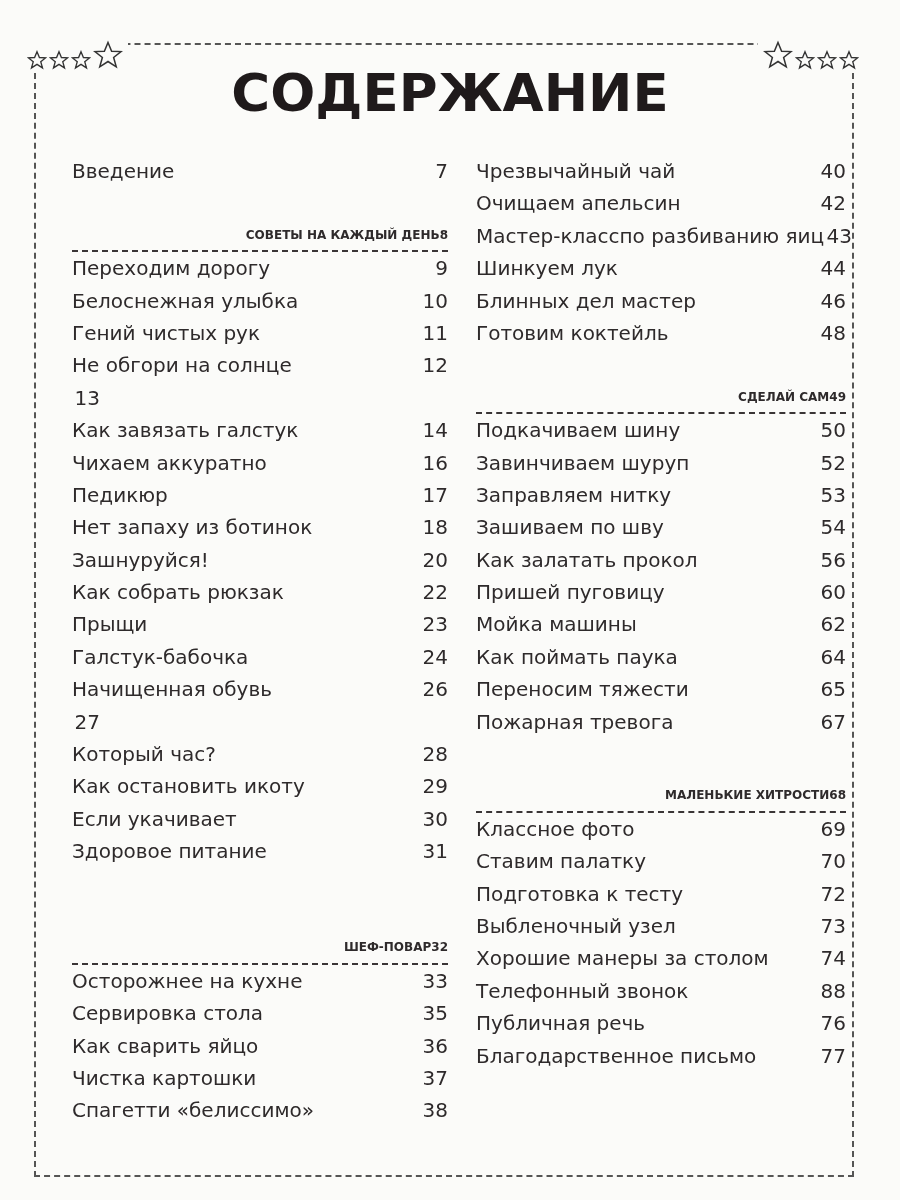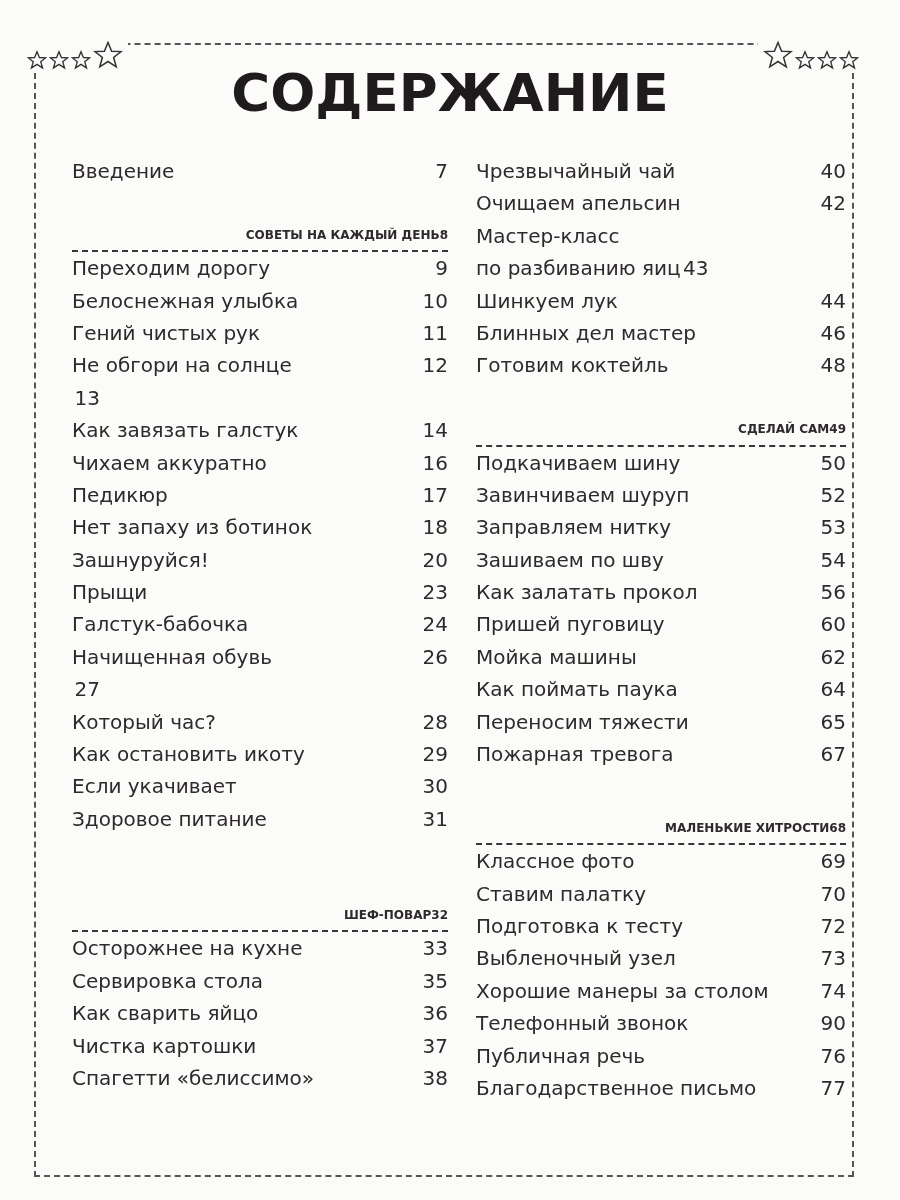--- a/index.html
+++ b/index.html
@@ -54,21 +54,21 @@
   .col.right { left: 476px; width: 370px; }
   .row {
     display: flex; justify-content: space-between; align-items: baseline;
     font-size: 20px;
     height: 32.4px;
     line-height: 32.4px;
     white-space: nowrap;
   }
   .row .label { color: #2e2a2b; }
   .row .page { color: #2e2a2b; min-width: 28px; text-align: right; }
-  .row.multi { height: auto; flex-direction: column; align-items: flex-start; }
+  .row.multi { height: auto; flex-direction: row; align-items: center; }
   .row.multi .line1 { height: 32.4px; line-height: 32.4px; }
   .row.multi .line2 { display: flex; justify-content: space-between; height: 32.4px; line-height: 32.4px; }
   .section-head {
     display: flex; justify-content: flex-end; align-items: baseline;
     font-weight: bold;
     font-size: 12px;
     height: 32.4px; line-height: 30px;
     border-bottom: 2px dashed #3a3536;
     box-sizing: border-box;
     margin-bottom: 0;
@@ -174,20 +174,24 @@
       </div>
       <div class="row">
         <span class="label">Нет запаху из ботинок</span>
         <span class="page">18</span>
       </div>
       <div class="row">
         <span class="label">Зашнуруйся!</span>
         <span class="page">20</span>
       </div>
       <div class="row">
+        <span class="label">Как собрать рюкзак</span>
+        <span class="page">22</span>
+      </div>
+      <div class="row">
         <span class="label">Прыщи</span>
         <span class="page">23</span>
       </div>
       <div class="row">
         <span class="label">Галстук-бабочка</span>
         <span class="page">24</span>
       </div>
       <div class="row">
         <span class="label">Начищенная обувь</span>
         <span class="page">26</span>
@@ -347,21 +351,21 @@
       <div class="row">
         <span class="label">Выбленочный узел</span>
         <span class="page">73</span>
       </div>
       <div class="row">
         <span class="label">Хорошие манеры за столом</span>
         <span class="page">74</span>
       </div>
       <div class="row">
         <span class="label">Телефонный звонок</span>
-        <span class="page">90</span>
+        <span class="page">88</span>
       </div>
       <div class="row">
         <span class="label">Публичная речь</span>
         <span class="page">76</span>
       </div>
       <div class="row">
         <span class="label">Благодарственное письмо</span>
         <span class="page">77</span>
       </div>
     </div>

